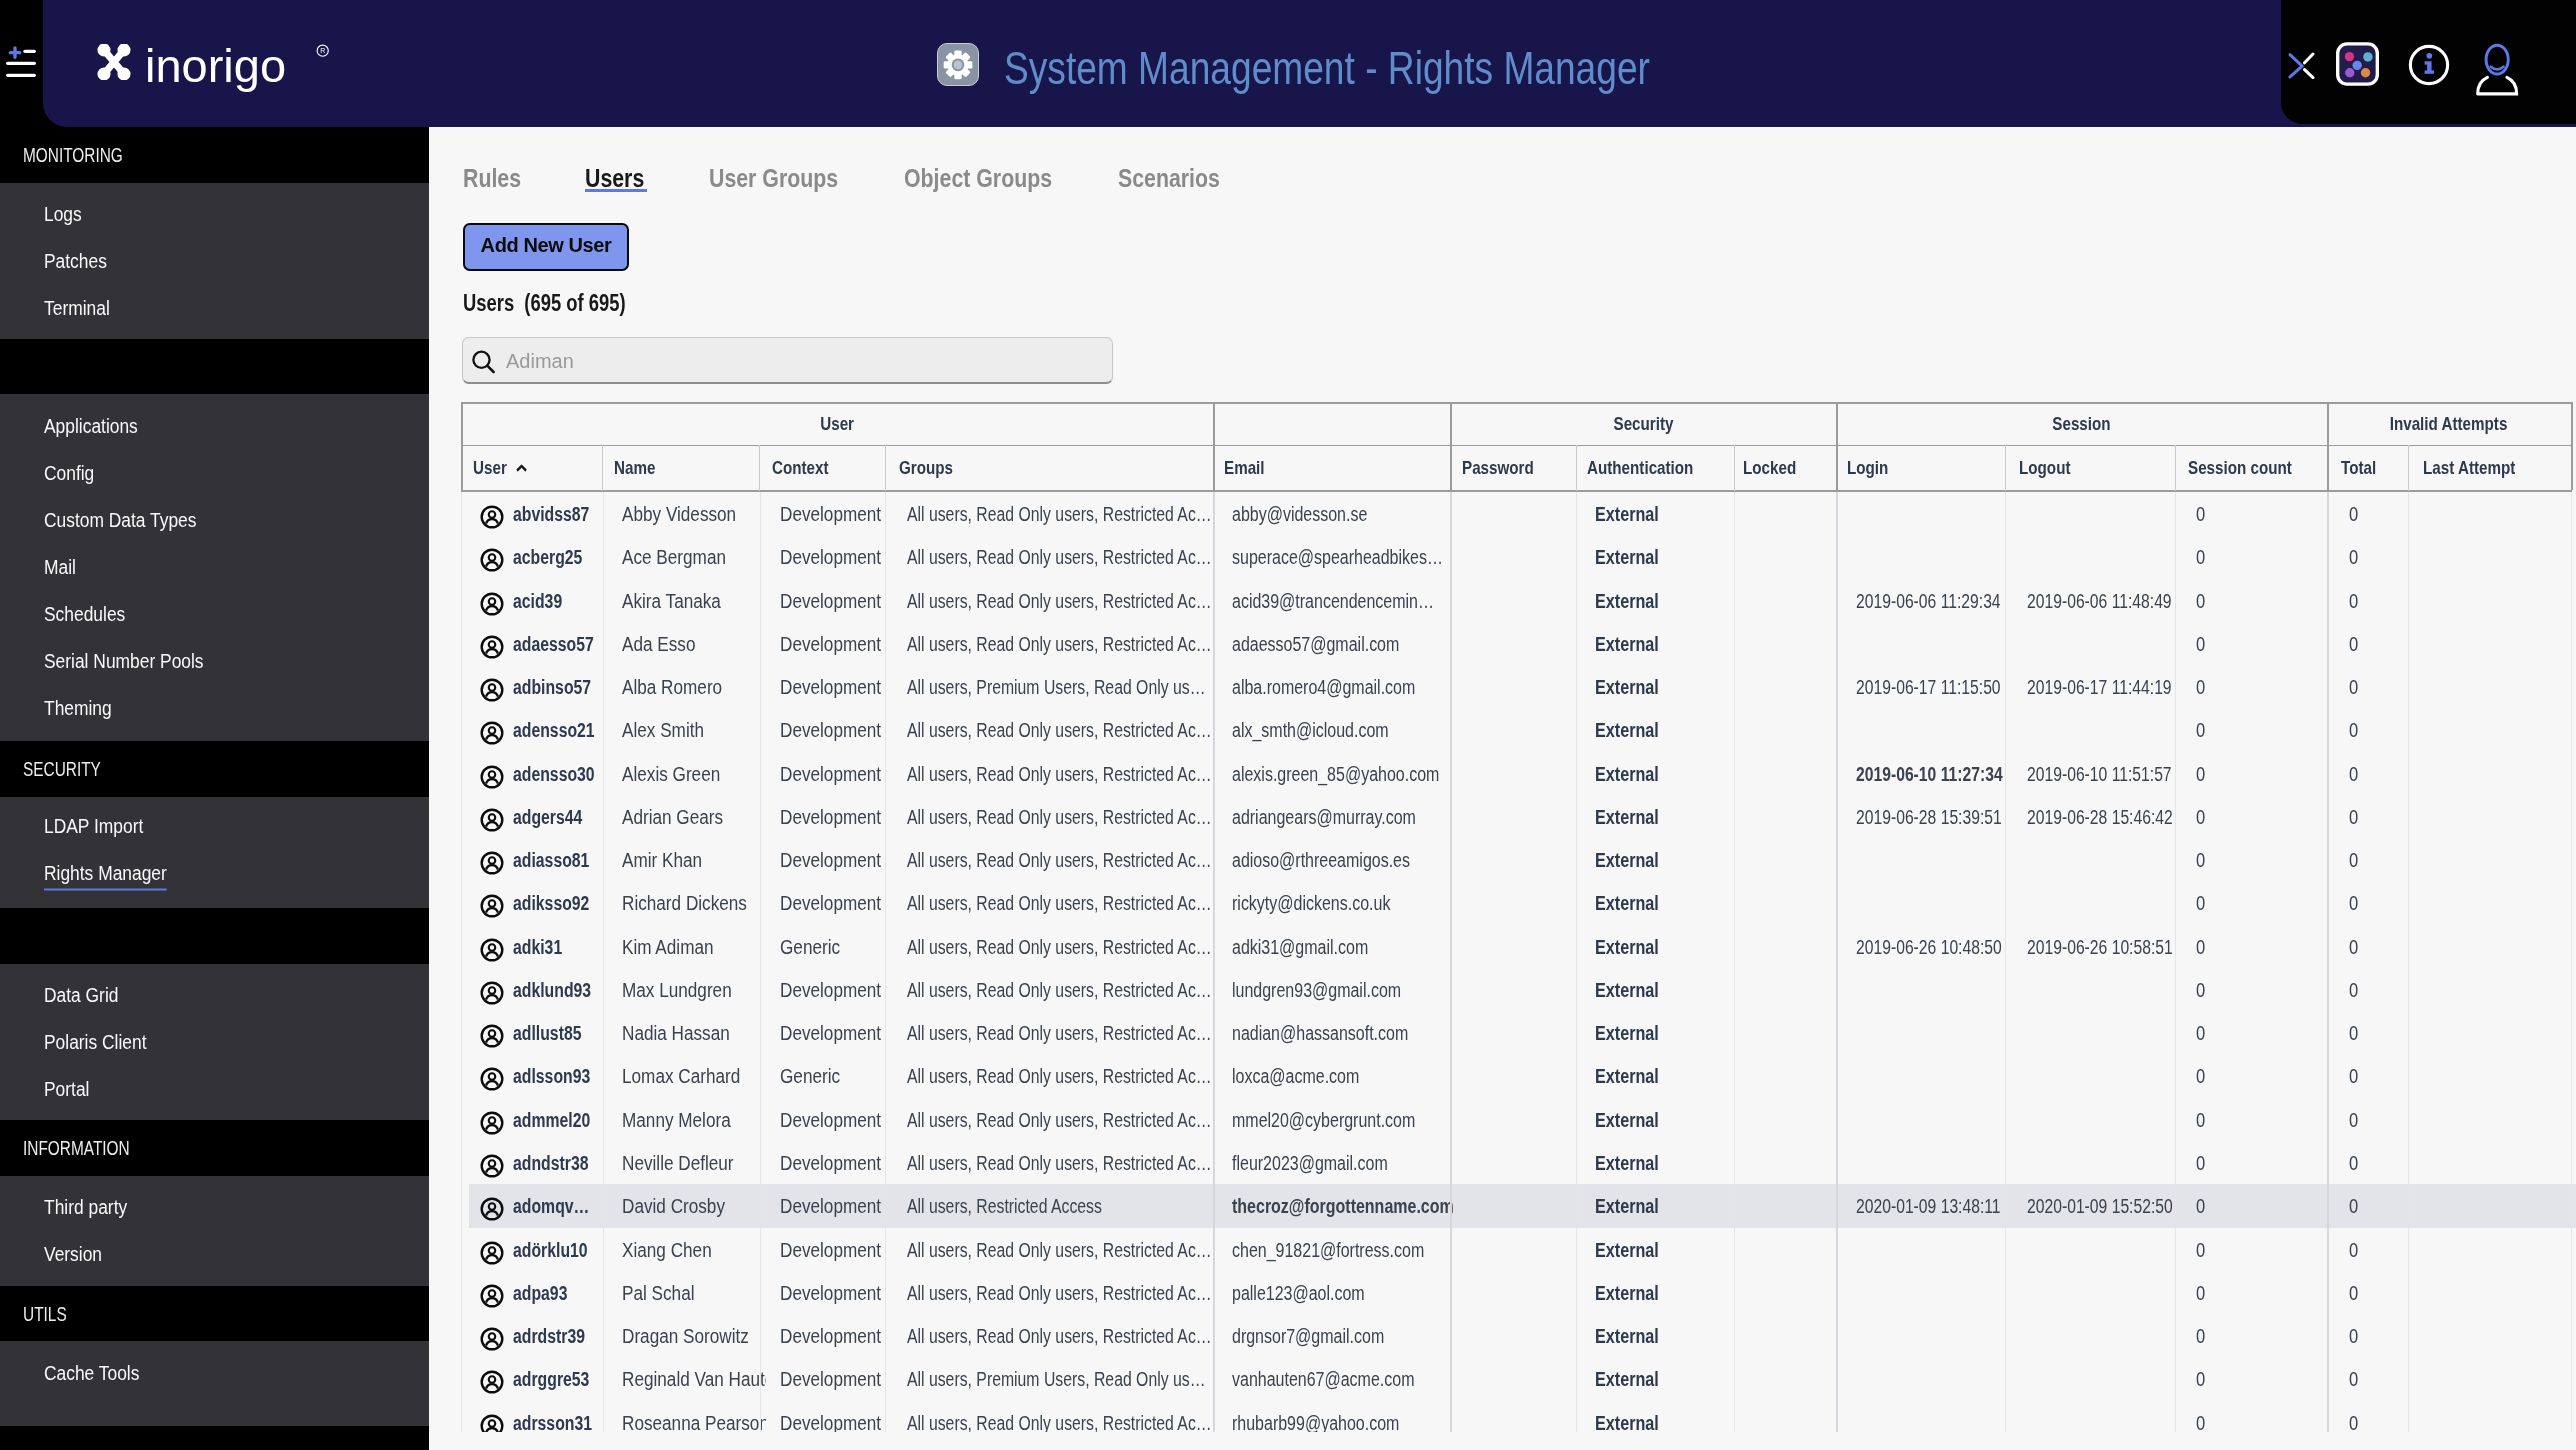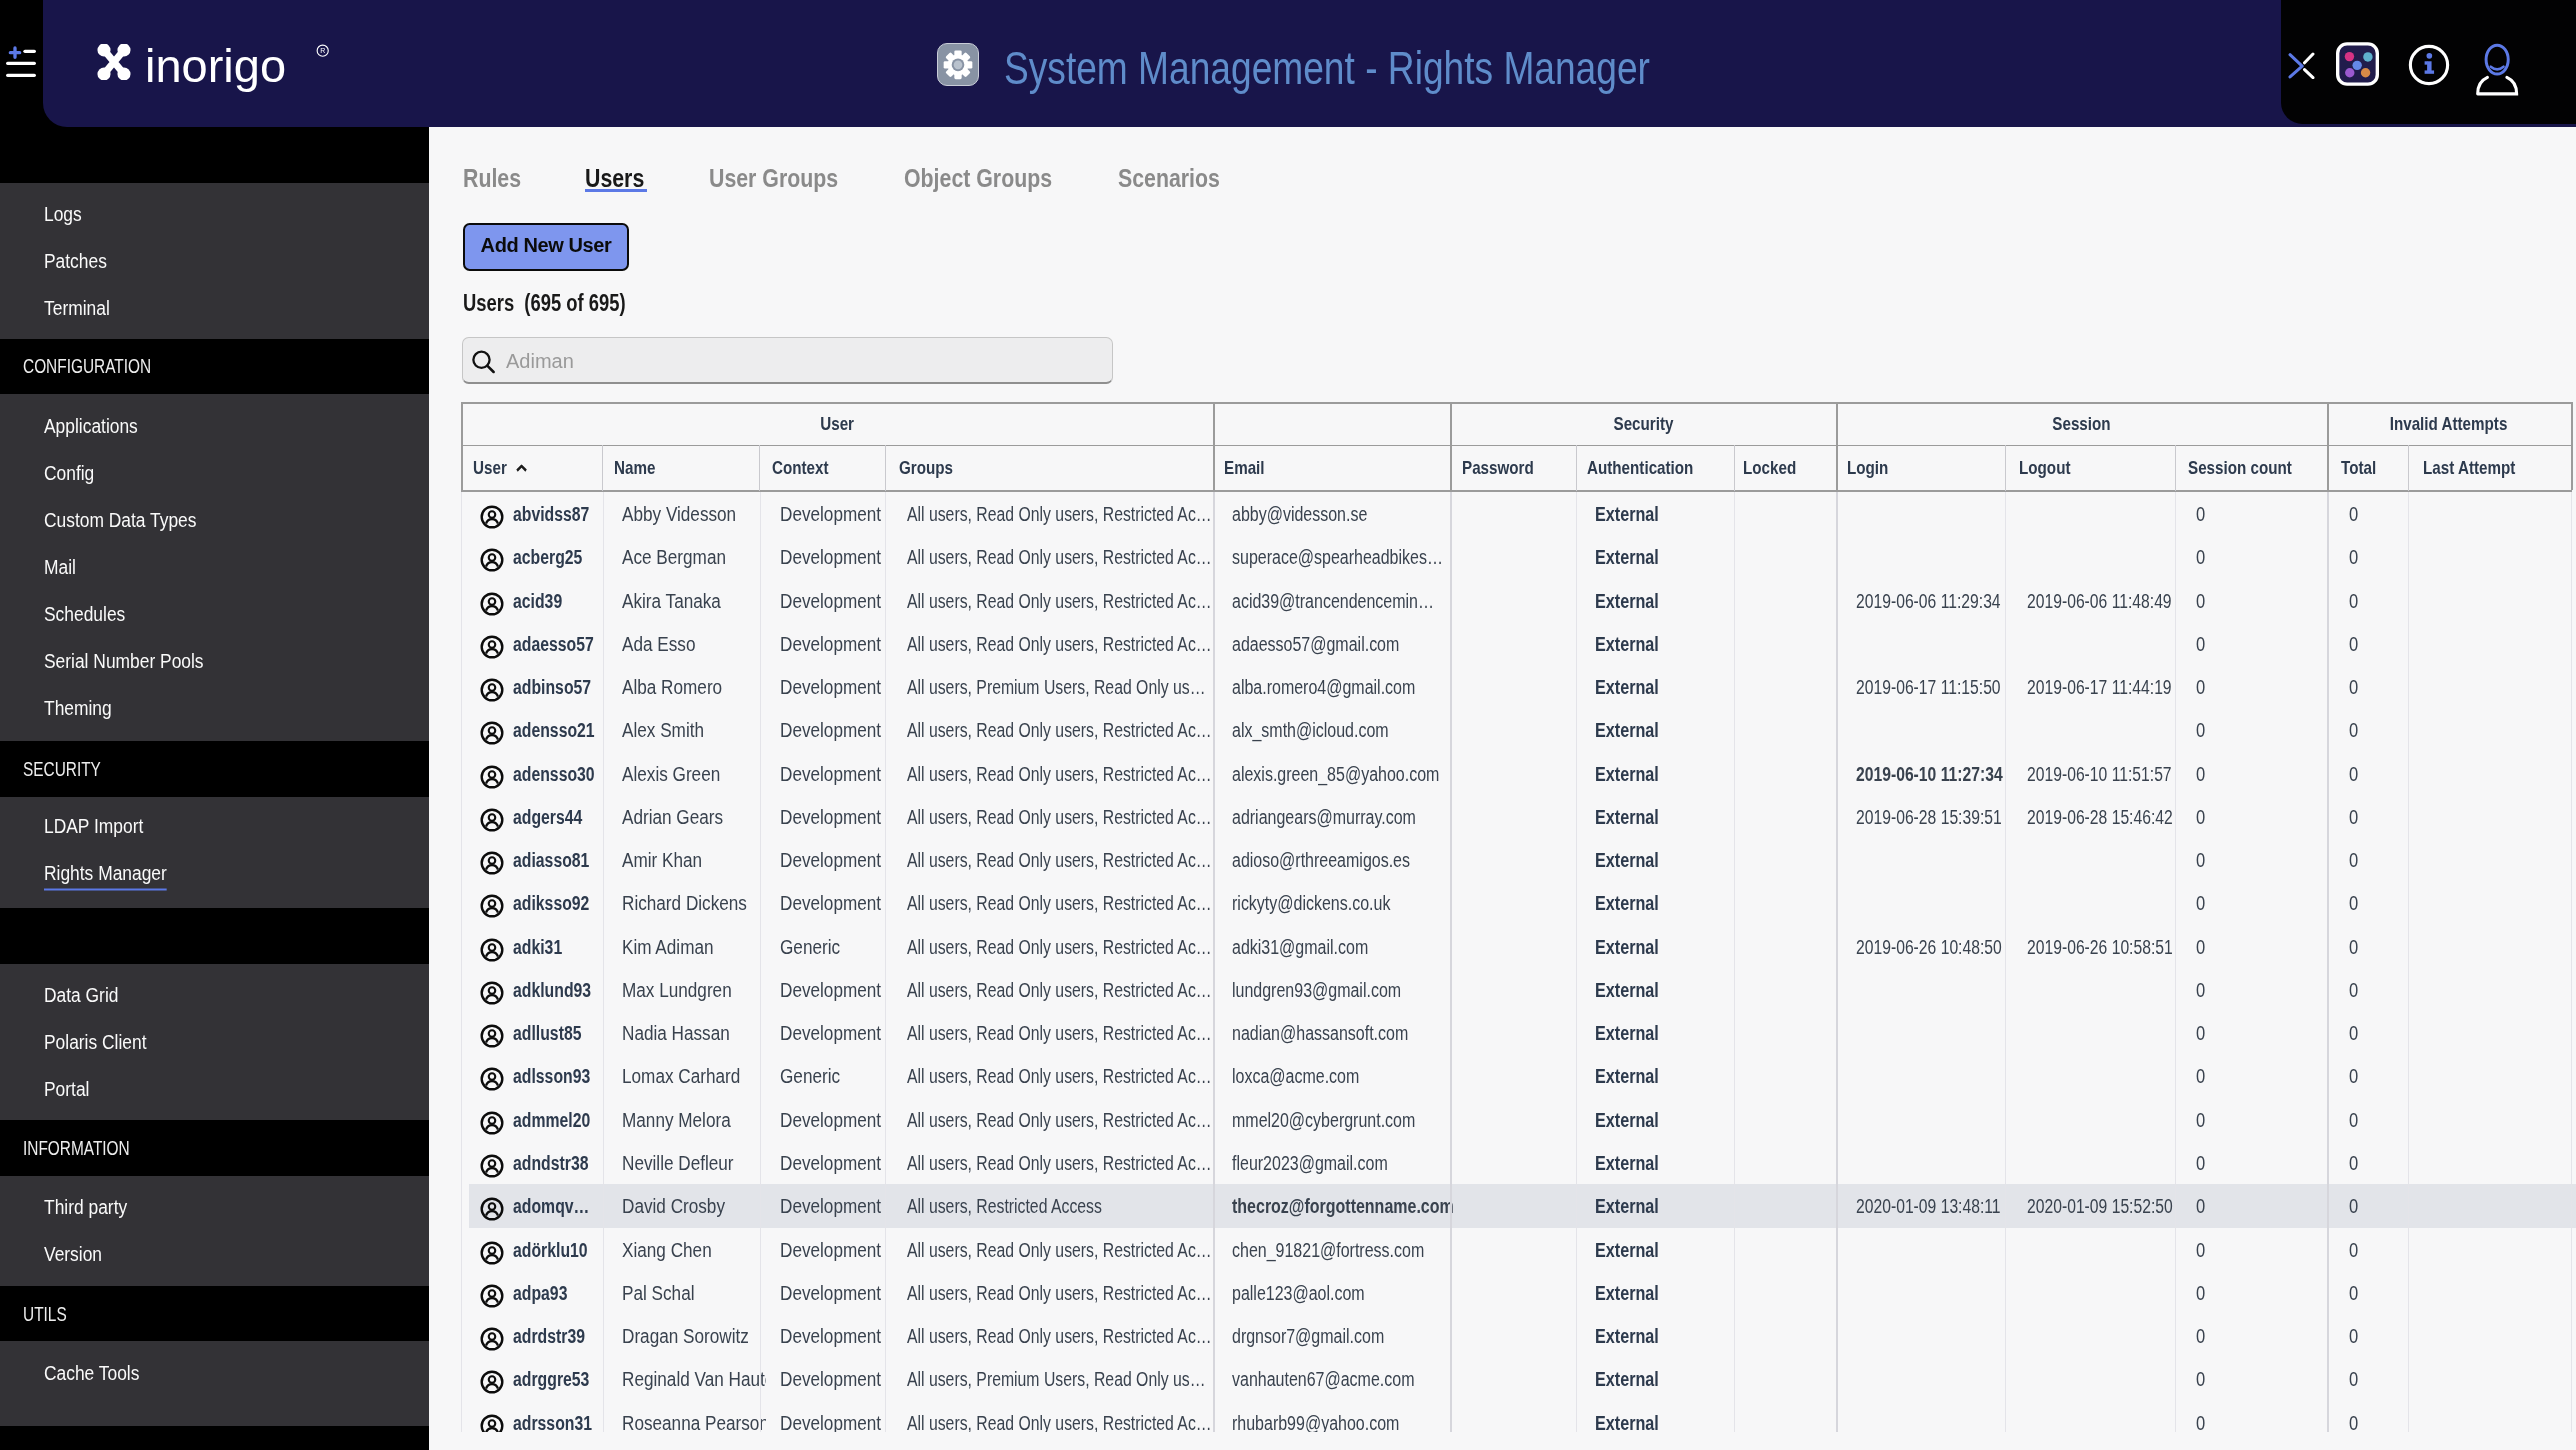--- a/index.html
+++ b/index.html
@@ -107,22 +107,22 @@
     <rect x="28.2" y="25.5" width="6.6" height="15.5" fill="#5c79e6"></rect>
     <rect x="24.5" y="25.5" width="4.5" height="5" fill="#5c79e6"></rect>
     <rect x="24.5" y="39" width="14" height="5" fill="#5c79e6"></rect>
   </svg>
 <svg class="abs" style="left:2475px;top:42px;" width="47" height="54" viewBox="0 0 70 80">
     <ellipse cx="33" cy="26" rx="16.5" ry="21.5" fill="none" stroke="#5c79e6" stroke-width="4.4"></ellipse>
     <path d="M23.5 36.5 q9.5 8 19 0" stroke="#5c79e6" stroke-width="3.8" fill="none" stroke-linecap="round"></path>
     <path d="M4 77 q0 -18 14.5 -24.5 M4 77 L62 77 q0 -18 -14.5 -24.5" stroke="#fff" stroke-width="4.6" fill="none" stroke-linecap="round"></path>
   </svg>
 <div id="sidebar" class="abs">
-<div class="band" style="top:211px;height:56px;">
-      <div class="bandlab" style="top:27.5px;">CONFIGURATION</div>
+<div class="band" style="top:0px;height:56px;">
+      <div class="bandlab" style="top:27.5px;">MONITORING</div>
     </div>
 <div class="band" style="top:614px;height:56px;">
       <div class="bandlab" style="top:27.5px;">SECURITY</div>
     </div>
 <div class="band" style="top:1159px;height:56px;">
       <div class="bandlab" style="top:27.5px;">UTILS</div>
     </div>
 <div class="band" style="top:993px;height:56px;">
       <div class="bandlab" style="top:27.5px;">INFORMATION</div>
     </div>

